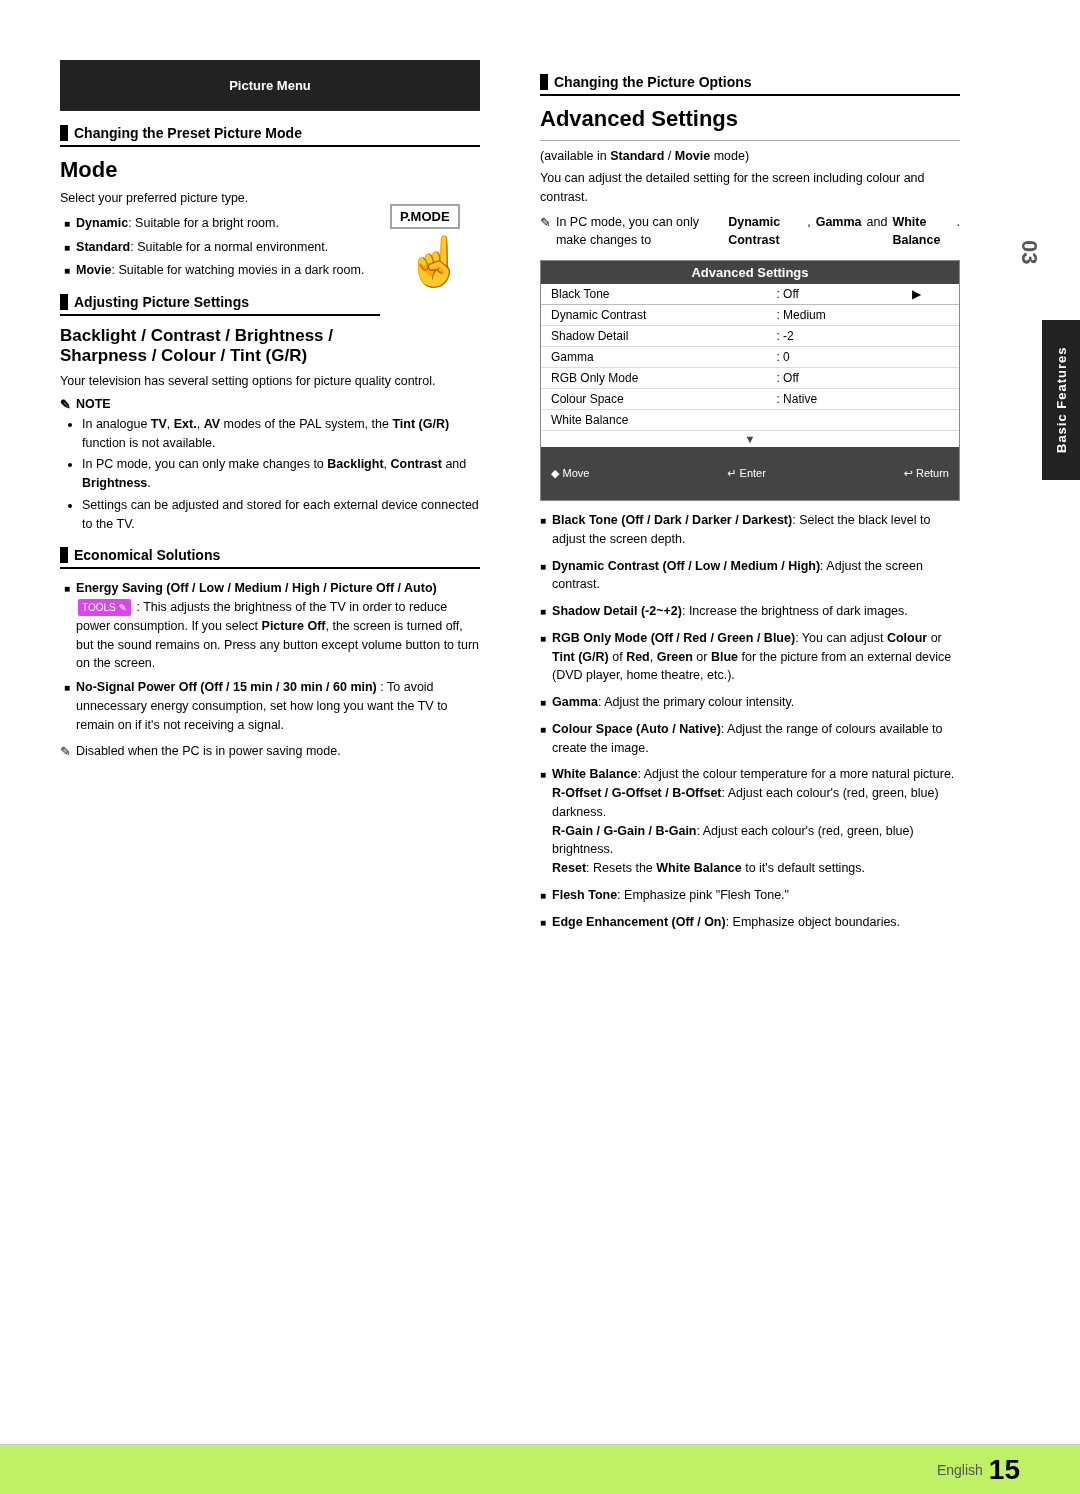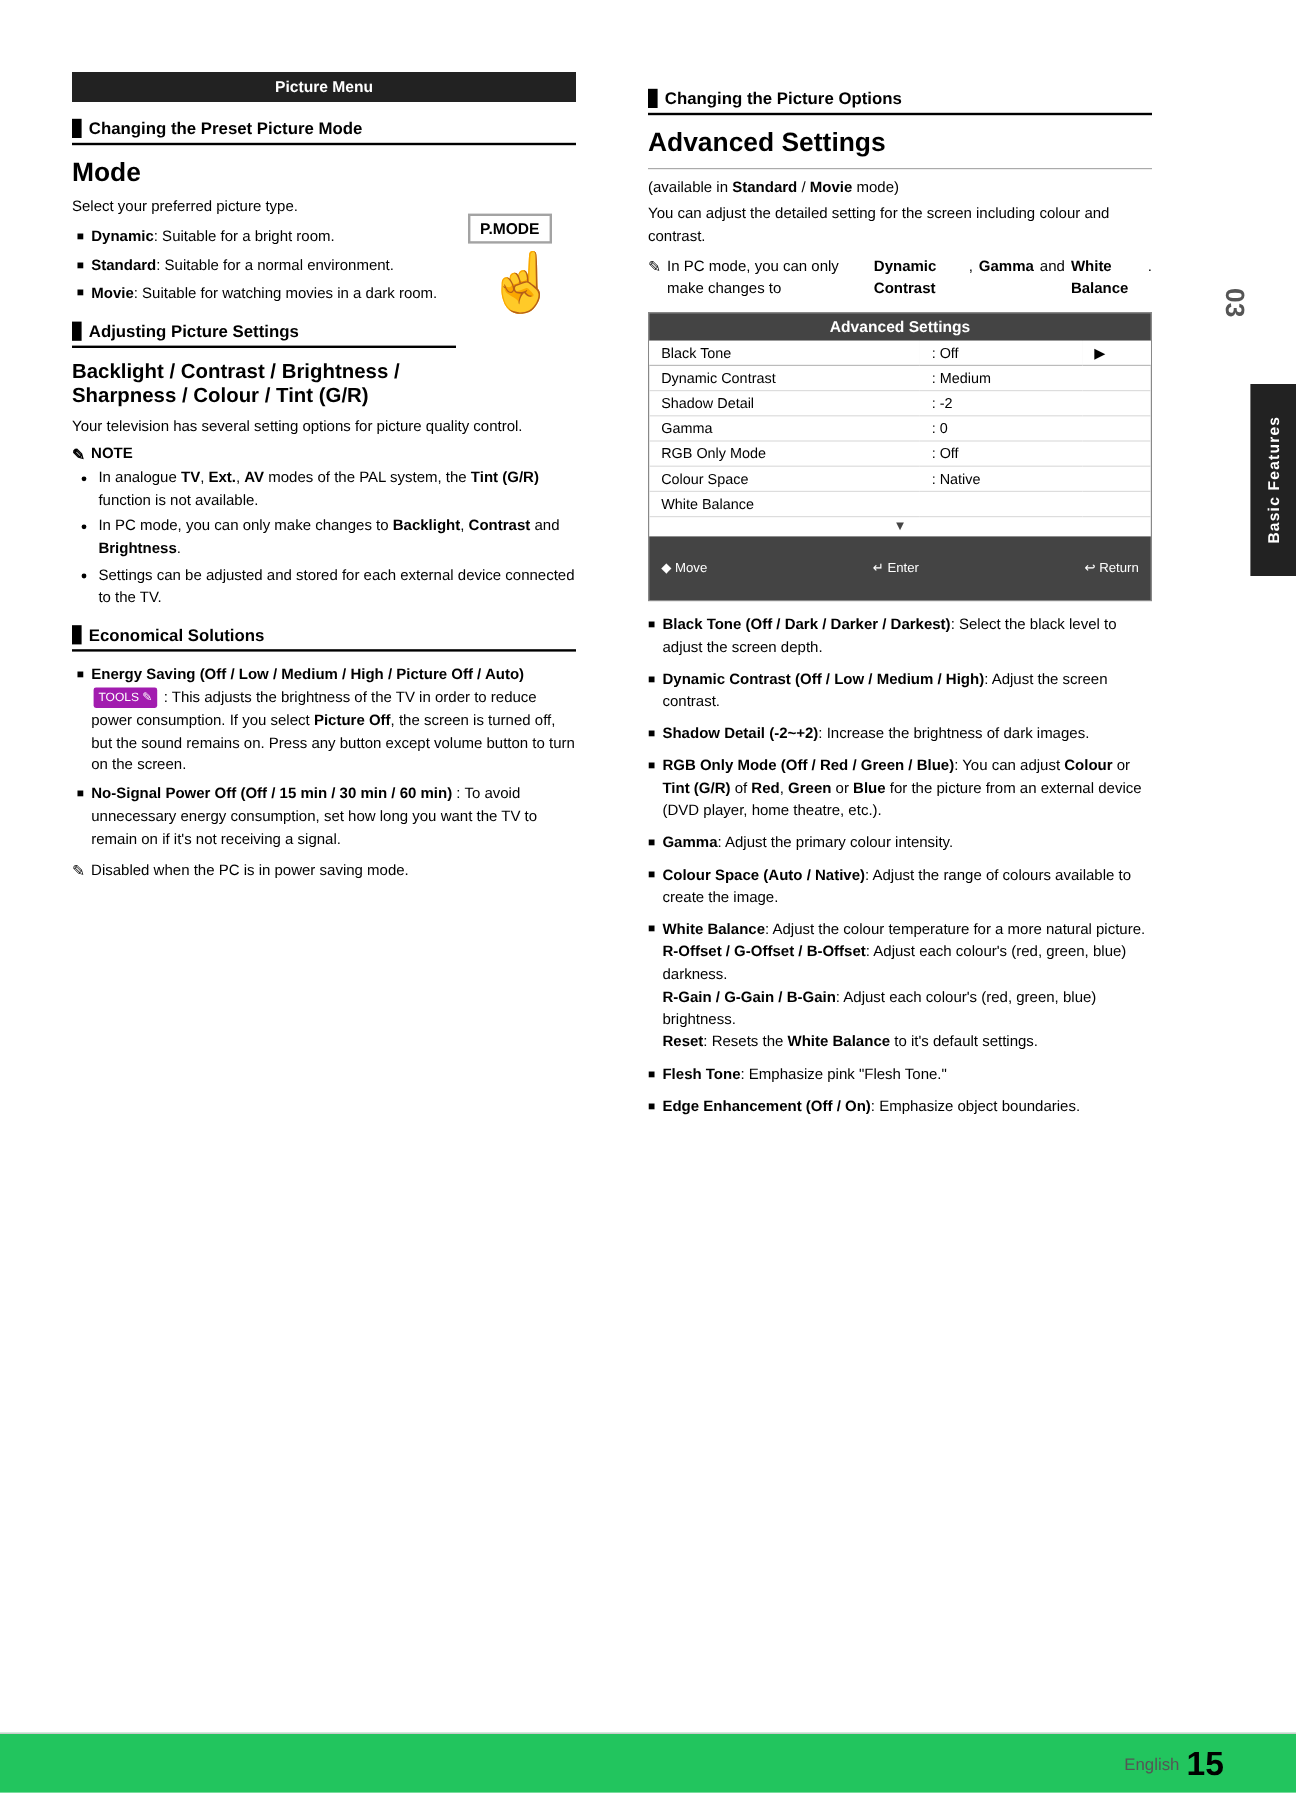--- a/index.html
+++ b/index.html
@@ -47,21 +47,21 @@
       letter-spacing: 1px;
       height: 160px;
       display: flex;
       align-items: center;
       justify-content: center;
     }
     .section-header-box {
       background: #222;
       color: #fff;
       text-align: center;
-      padding: 5px 10px;
+      padding: 18px 10px;
       font-size: 13px;
       font-weight: bold;
       margin-bottom: 12px;
     }
     .section-title {
       font-size: 14px;
       font-weight: bold;
       border-bottom: 2px solid #000;
       padding-bottom: 4px;
       margin-bottom: 10px;
@@ -236,21 +236,21 @@
       font-size: 10px;
       margin-top: 2px;
       flex-shrink: 0;
     }
     .footer-bar {
       position: absolute;
       bottom: 0;
       left: 0;
       right: 0;
       height: 50px;
-      background: #22c55e;
+      background: #bef264;
       display: flex;
       align-items: center;
       justify-content: flex-end;
       padding: 0 60px;
       border-top: 1px solid #ccc;
     }
     .footer-text {
       font-size: 14px;
       color: #555;
     }
@@ -269,21 +269,21 @@
       color: #555;
       writing-mode: vertical-rl;
     }
     .divider-line {
       border: none;
       border-top: 1px solid #aaa;
       margin: 8px 0;
     }
     .tools-badge {
       display: inline-block;
-      background: #a21caf;
+      background: #d946ef;
       color: #fff;
       font-size: 10px;
       padding: 1px 4px;
       border-radius: 2px;
       margin: 0 2px;
       vertical-align: middle;
     }
   </style>
 </head>
 <body>

